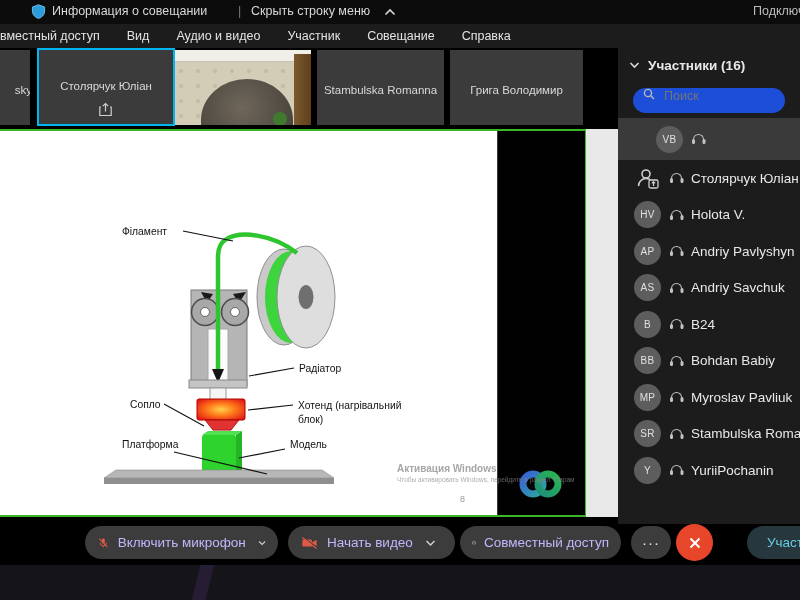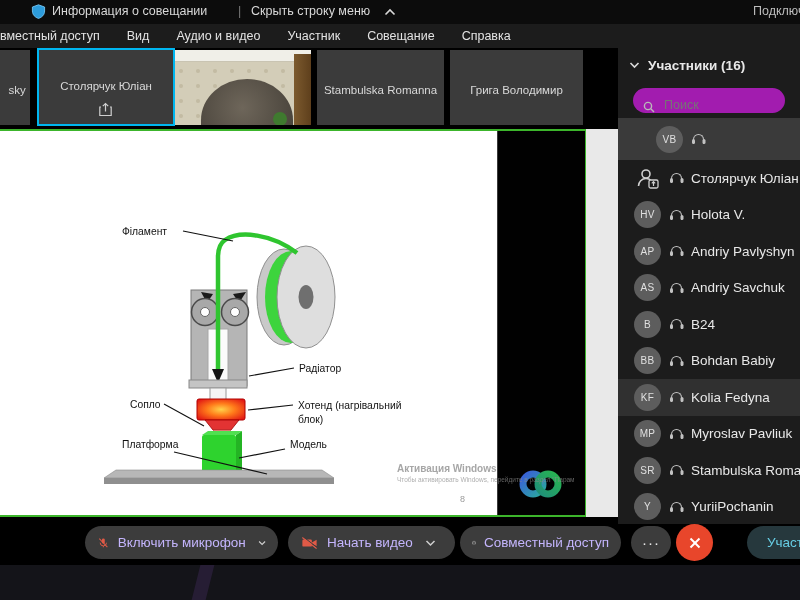--- a/index.html
+++ b/index.html
@@ -27,22 +27,22 @@
   #watermark{left:397px;top:463px;width:210px;color:rgba(150,150,150,.85);z-index:6;line-height:1.25;}
   #watermark .l1{font-size:10px;font-weight:bold;}
   #watermark .l2{font-size:6.5px;color:rgba(140,140,140,.7);}
   svg text{font-family:"Liberation Sans",sans-serif;}
   
   #gapstrip{left:586px;top:129px;width:32px;height:388px;background:#e9e9e9;}
   
   #panel{left:618px;top:48px;width:182px;height:476px;background:#1c1c1c;color:#e8e8e8;}
   #panel-header{position:absolute;left:0;top:0;width:100%;height:34px;display:flex;align-items:center;gap:8px;padding-left:11px;box-sizing:border-box;}
   #panel-title{font-size:13.5px;font-weight:bold;}
-  #panel-search{position:absolute;left:15px;top:40px;width:152px;height:25px;background:#a21caf;border:none;
-     border-radius:13px;display:flex;align-items:flex-end;gap:7px;padding-left:10px;box-sizing:border-box;}
+  #panel-search{position:absolute;left:15px;top:40px;width:152px;height:25px;background:#1d4ed8;border:none;
+     border-radius:13px;display:flex;align-items:flex-start;gap:7px;padding-left:10px;box-sizing:border-box;}
   #panel-search input{background:transparent;border:none;outline:none;color:#c9c9c9;font-size:12.5px;width:110px;
      font-family:"Liberation Sans",sans-serif;}
   #plist{position:absolute;left:0;top:70px;width:100%;}
   .prow{display:flex;align-items:center;height:36.5px;padding-left:16px;box-sizing:border-box;}
   .prow.me{height:42px;background:#3a3a3a;padding-left:38px;}
   .prow.hover{background:#303030;}
   .av{width:27px;height:27px;border-radius:50%;background:#5d5d5d;color:#e0e0e0;font-size:10px;
      display:flex;align-items:center;justify-content:center;flex:none;letter-spacing:.3px;}
   .hs{position:relative;width:11px;height:10px;flex:none;margin:0 9px 0 10px;}
   .hs::before{content:"";position:absolute;left:0;top:0;width:11px;height:10px;border:1.6px solid #c2c2c2;
@@ -86,21 +86,21 @@
   <span>вместный доступ</span>
   <span>Вид</span>
   <span>Аудио и видео</span>
   <span>Участник</span>
   <span>Совещание</span>
   <span>Справка</span>
 </div>
 
 <div id="filmstrip" class="abs">
   <div class="thumb" style="left:0;width:30px">
-    <span class="tname" style="text-align:center;left:2px">sky</span>
+    <span class="tname" style="text-align:right;left:2px">sky</span>
   </div>
   <div class="thumb" style="left:37px;width:134px;border:2.5px solid #00b6f0;top:0;height:74px">
     <span class="tname" style="top:30px">Столярчук Юліан</span>
     <svg class="abs" style="left:59px;top:52px" width="15" height="15" viewBox="0 0 15 15">
       <path d="M3 5 H1.8 V13.5 H13.2 V5 H12" fill="none" stroke="#cfcfcf" stroke-width="1.2"></path>
       <line x1="7.5" y1="9.5" x2="7.5" y2="1.8" stroke="#cfcfcf" stroke-width="1.2"></line>
       <polyline points="4.8,4.2 7.5,1.5 10.2,4.2" fill="none" stroke="#cfcfcf" stroke-width="1.2"></polyline>
     </svg>
   </div>
   <div class="thumb" style="left:175px;width:136px">
@@ -252,25 +252,20 @@
     <div class="prow">
       <span class="av">B</span>
       <span class="hs"></span>
       <span class="pname">B24</span>
     </div>
     <div class="prow">
       <span class="av">BB</span>
       <span class="hs"></span>
       <span class="pname">Bohdan Babiy</span>
     </div>
-    <div class="prow hover">
-      <span class="av">KF</span>
-      <span class="hs"></span>
-      <span class="pname">Kolia Fedyna</span>
-    </div>
     <div class="prow">
       <span class="av">MP</span>
       <span class="hs"></span>
       <span class="pname">Myroslav Pavliuk</span>
     </div>
     <div class="prow">
       <span class="av">SR</span>
       <span class="hs"></span>
       <span class="pname">Stambulska Romanna</span>
     </div>

